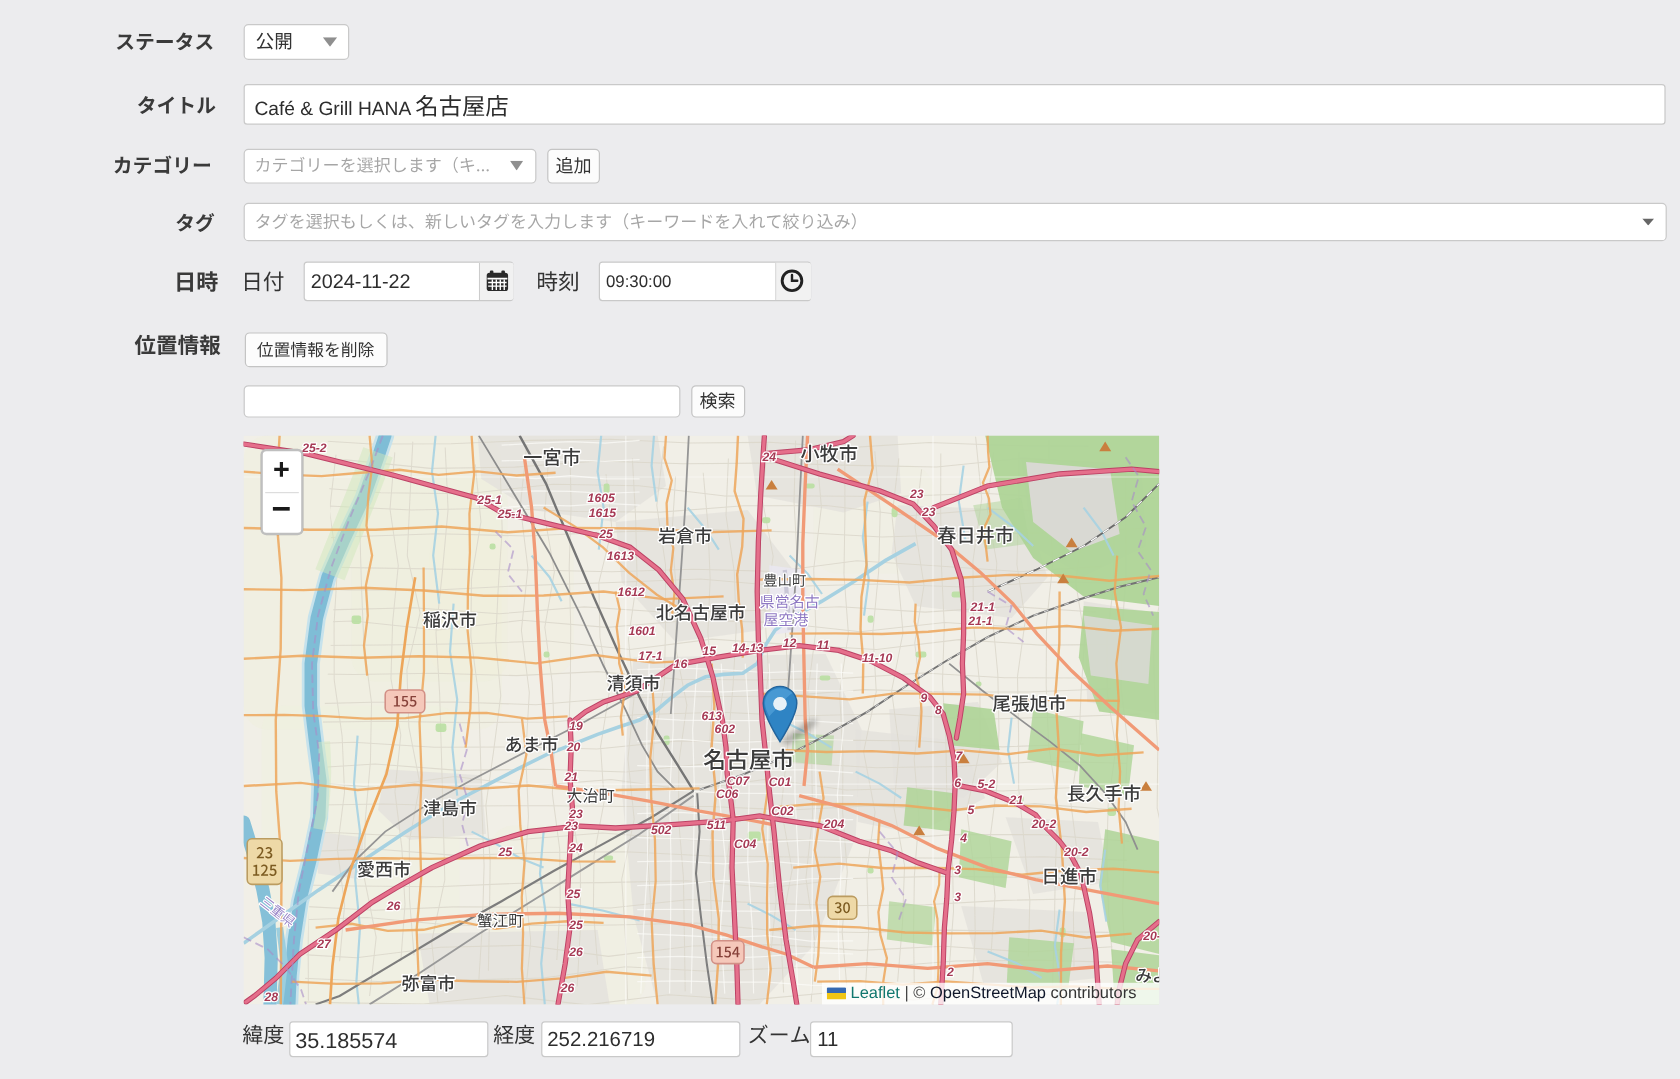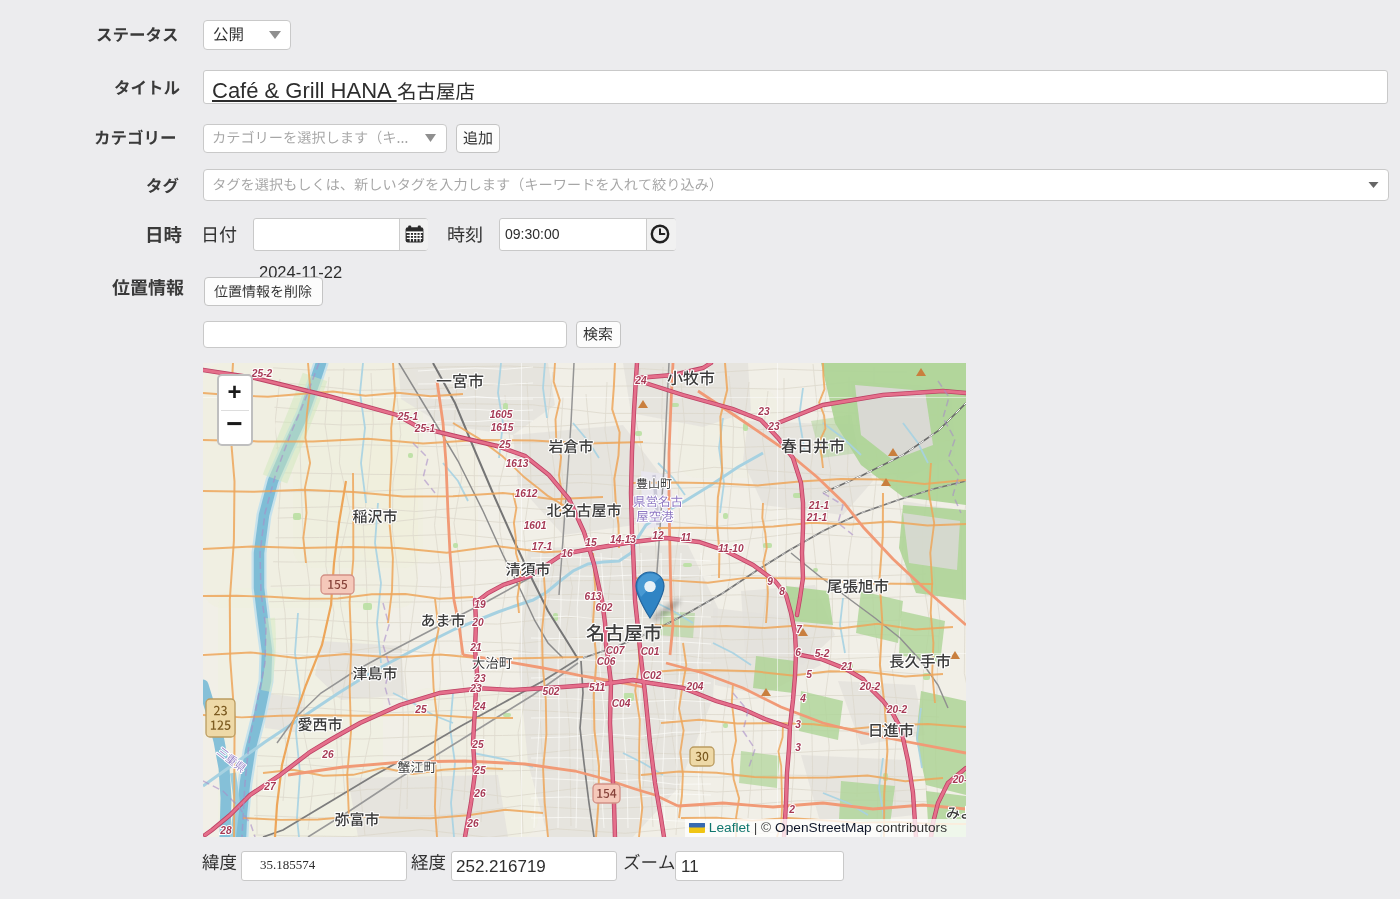--- a/index.html
+++ b/index.html
@@ -16,21 +16,21 @@
 <svg style="position:absolute;left:212.5px;top:25.5px;" width="31.0" height="17.4" viewBox="0 -13.95 31.0 17.36">
     <path d="M4.9 -12.6C4 -10.3 2.5 -8 0.8 -6.6C1.1 -6.5 1.6 -6 1.9 -5.8C3.5 -7.3 5.2 -9.7 6.2 -12.2ZM10.4 -12.6 9.3 -12.1C10.5 -9.9 12.4 -7.3 13.9 -5.8C14.1 -6.1 14.5 -6.6 14.9 -6.8C13.4 -8.1 11.5 -10.6 10.4 -12.6ZM9.5 -4C10.2 -3.1 11 -2.1 11.7 -1.1L4.9 -0.8C5.9 -2.6 7 -5.1 7.8 -7.1L6.5 -7.4C5.8 -5.4 4.6 -2.6 3.5 -0.7L1.4 -0.7L1.6 0.6C4.3 0.4 8.5 0.2 12.4 0C12.7 0.5 13 0.9 13.2 1.3L14.3 0.7C13.6 -0.7 12 -2.9 10.6 -4.5Z M24.3 -5.2V-3.5H22.1V-5.2ZM19.1 -3.5V-2.5H21C20.9 -1.6 20.5 -0.3 19.2 0.5C19.5 0.6 19.8 1 20 1.2C21.5 0.2 22 -1.5 22.1 -2.5H24.3V0.9H25.3V-2.5H27.4V-3.5H25.3V-5.2H27.1V-6.2H19.4V-5.2H21.1V-3.5ZM21.4 -9.4V-8H18V-9.4ZM21.4 -10.2H18V-11.5H21.4ZM28.6 -9.4V-8H25V-9.4ZM28.6 -10.2H25V-11.5H28.6ZM29.1 -12.4H23.9V-7.1H28.6V-0.3C28.6 -0 28.5 0 28.2 0.1C28 0.1 27.2 0.1 26.3 0C26.5 0.4 26.6 0.9 26.7 1.2C27.9 1.2 28.6 1.2 29.1 1C29.5 0.8 29.7 0.4 29.7 -0.3V-12.4ZM16.9 -12.4V1.3H18V-7.1H22.5V-12.4Z" fill="#333333"></path>
   </svg>
 <svg style="position:absolute;left:268px;top:31px" width="14" height="8" viewBox="0 0 14 8">
     <path d="M1 0h12L7 8z" fill="#8f8f8f"></path>
   </svg>
 <svg style="position:absolute;left:114.0px;top:78.7px;" width="66.0" height="18.5" viewBox="0 -14.85 66.0 18.48">
     <path d="M9.4 -13.1 7 -13.8C6.8 -13.2 6.5 -12.5 6.2 -12.1C5.4 -10.7 3.9 -8.4 1 -6.6L2.8 -5.2C4.4 -6.4 6 -8 7.1 -9.5H11.8C11.6 -8.5 10.9 -7 10 -5.9C9 -6.6 8 -7.2 7.1 -7.7L5.6 -6.2C6.5 -5.7 7.5 -5 8.6 -4.2C7.2 -2.8 5.4 -1.5 2.6 -0.6L4.5 1.1C7 0.1 8.9 -1.3 10.4 -2.8C11.1 -2.3 11.7 -1.8 12.1 -1.4L13.7 -3.2C13.2 -3.6 12.6 -4.1 11.8 -4.6C13 -6.3 13.8 -8 14.3 -9.4C14.4 -9.8 14.7 -10.2 14.8 -10.5L13.2 -11.6C12.8 -11.5 12.2 -11.4 11.7 -11.4H8.4C8.6 -11.7 9 -12.5 9.4 -13.1Z M17.5 -6.4 18.6 -4.3C20.6 -4.9 22.7 -5.8 24.4 -6.7V-1.4C24.4 -0.7 24.3 0.3 24.3 0.7H26.9C26.8 0.3 26.7 -0.7 26.7 -1.4V-8.1C28.3 -9.2 29.9 -10.4 31.2 -11.7L29.4 -13.4C28.3 -12.1 26.4 -10.4 24.7 -9.4C22.9 -8.2 20.5 -7.2 17.5 -6.4Z M38.2 -1.6C38.2 -0.9 38.1 0.1 38 0.7H40.6C40.5 0 40.4 -1.1 40.4 -1.6V-6.3C42.2 -5.6 44.7 -4.7 46.4 -3.8L47.3 -6.1C45.8 -6.8 42.7 -8 40.4 -8.6V-11.1C40.4 -11.7 40.5 -12.5 40.6 -13.1H38C38.1 -12.5 38.2 -11.6 38.2 -11.1C38.2 -9.7 38.2 -2.8 38.2 -1.6Z M57.8 -0.4 59.2 0.8C59.3 0.6 59.5 0.5 59.9 0.3C61.7 -0.7 64.1 -2.4 65.5 -4.2L64.2 -6C63.1 -4.4 61.5 -3.1 60.1 -2.6C60.1 -3.6 60.1 -9.9 60.1 -11.2C60.1 -11.9 60.2 -12.6 60.3 -12.6H57.8C57.8 -12.6 57.9 -11.9 57.9 -11.2C57.9 -9.9 57.9 -2.5 57.9 -1.6C57.9 -1.1 57.9 -0.7 57.8 -0.4ZM50.2 -0.6 52.2 0.7C53.6 -0.5 54.6 -2.1 55.1 -4C55.6 -5.7 55.6 -9.1 55.6 -11.1C55.6 -11.8 55.7 -12.5 55.7 -12.6H53.3C53.4 -12.2 53.4 -11.7 53.4 -11.1C53.4 -9.1 53.4 -6 53 -4.6C52.5 -3.2 51.6 -1.6 50.2 -0.6Z" fill="#3a3a3a"></path>
   </svg>
 <div class="inp" style="left:203px;top:69.5px;width:1185px;height:34px;border-radius:3px;"></div>
-<div class="txt" style="left:212px;top:78px;font-size:22px;text-decoration:underline;">Café &amp; Grill HANA <svg style="vertical-align:-4.3px" width="78.0" height="21.8" viewBox="0 -17.55 78.0 21.84">
+<div class="txt" style="left:212px;top:78px;font-size:16px;">Café &amp; Grill HANA <svg style="vertical-align:-4.3px" width="78.0" height="21.8" viewBox="0 -17.55 78.0 21.84">
       <path d="M7.3 -16.4C6.2 -14.3 3.9 -11.8 0.7 -10.1C1.1 -9.8 1.6 -9.3 1.8 -8.9C2.7 -9.5 3.5 -10.1 4.3 -10.7C5.6 -9.8 7.1 -8.5 7.9 -7.5C5.7 -5.8 3.1 -4.5 0.6 -3.7C0.9 -3.5 1.3 -2.8 1.5 -2.4C3.1 -3 4.8 -3.7 6.3 -4.6V1.6H7.8V0.8H15.8V1.6H17.3V-6.7H9.3C11.6 -8.7 13.5 -11.1 14.6 -14L13.7 -14.5L13.4 -14.4H7.9C8.3 -15 8.6 -15.6 9 -16.1ZM15.8 -0.6H7.8V-5.4H15.8ZM6.8 -13.1H12.6C11.8 -11.4 10.5 -9.9 9.1 -8.5C8.2 -9.5 6.7 -10.7 5.4 -11.7C5.9 -12.1 6.4 -12.6 6.8 -13.1Z M22.7 -7.2V1.6H24.2V0.5H34.3V1.5H35.9V-7.2H30V-11.4H38V-12.9H30V-16.4H28.5V-12.9H20.6V-11.4H28.5V-7.2ZM24.2 -0.9V-5.8H34.3V-0.9Z M43.3 -14.2H54.8V-12.1H43.3ZM41.8 -15.4V-9.9C41.8 -6.8 41.7 -2.3 39.7 0.8C40.1 1 40.7 1.3 41 1.6C43 -1.7 43.3 -6.6 43.3 -9.9V-10.9H56.3V-15.4ZM51.5 -7.7C52.1 -7.3 52.7 -6.9 53.3 -6.5L47.5 -6.3C48 -6.9 48.5 -7.7 48.9 -8.4H56.9V-9.6H43.3V-8.4H47.3C46.9 -7.7 46.4 -6.9 46 -6.2L43.8 -6.2L43.9 -5L49.3 -5.2V-3.5H44.2V-2.3H49.3V-0.2H42.7V1H57.5V-0.2H50.7V-2.3H56V-3.5H50.7V-5.2L54.5 -5.4C55 -5 55.3 -4.7 55.6 -4.3L56.8 -5.1C55.9 -6.1 54.1 -7.5 52.6 -8.4Z M64.1 -5.6V1.6H65.5V0.8H74V1.5H75.5V-5.6H70.2V-8.4H76.8V-9.7H70.2V-12H68.7V-5.6ZM65.5 -0.5V-4.3H74V-0.5ZM60.9 -13.8V-8.8C60.9 -6 60.7 -2 59.1 0.7C59.5 0.9 60.1 1.3 60.4 1.6C62 -1.4 62.3 -5.8 62.3 -8.8V-12.5H77.1V-13.8H69.6V-16.4H68.1V-13.8Z" fill="#2d2d2d"></path>
     </svg></div>
 <svg style="position:absolute;left:94.0px;top:129.2px;" width="82.5" height="18.5" viewBox="0 -14.85 82.5 18.48">
     <path d="M14.4 -9.7 13 -10.4C12.6 -10.3 12.1 -10.3 11.7 -10.3H8.6L8.7 -11.8C8.7 -12.2 8.7 -12.9 8.8 -13.2H6.4C6.4 -12.8 6.5 -12.1 6.5 -11.7L6.4 -10.3H4.1C3.4 -10.3 2.6 -10.3 1.9 -10.4V-8.2C2.6 -8.3 3.5 -8.3 4.1 -8.3H6.3C5.9 -5.8 5.1 -3.9 3.5 -2.4C2.9 -1.7 2 -1.2 1.4 -0.8L3.3 0.7C6.2 -1.4 7.8 -3.9 8.4 -8.3H12.1C12.1 -6.5 11.9 -3.2 11.4 -2.2C11.3 -1.8 11 -1.6 10.5 -1.6C9.9 -1.6 9 -1.7 8.2 -1.8L8.4 0.4C9.2 0.4 10.2 0.5 11.2 0.5C12.3 0.5 12.9 0.1 13.3 -0.8C14 -2.4 14.2 -7 14.3 -8.8C14.3 -9 14.3 -9.4 14.4 -9.7Z M19.8 -12.7V-10.5C20.3 -10.6 21 -10.6 21.6 -10.6C22.6 -10.6 27.3 -10.6 28.2 -10.6C28.8 -10.6 29.4 -10.6 30 -10.5V-12.7C29.4 -12.6 28.8 -12.5 28.2 -12.5C27.3 -12.5 22.6 -12.5 21.6 -12.5C21 -12.5 20.4 -12.6 19.8 -12.7ZM17.9 -8.4V-6.3C18.4 -6.3 19 -6.3 19.5 -6.3H24C24 -5 23.7 -3.7 23 -2.7C22.3 -1.7 21.2 -0.8 20 -0.3L21.9 1.1C23.4 0.3 24.7 -1 25.3 -2.1C25.9 -3.3 26.2 -4.6 26.3 -6.3H30.3C30.8 -6.3 31.4 -6.3 31.8 -6.3V-8.4C31.4 -8.4 30.6 -8.3 30.3 -8.3C29.3 -8.3 20.5 -8.3 19.5 -8.3C19 -8.3 18.4 -8.4 17.9 -8.4Z M47.6 -14.3 46.2 -13.7C46.6 -13.2 47.1 -12.2 47.5 -11.5L48.9 -12.1C48.6 -12.7 48 -13.7 47.6 -14.3ZM35 -2.2V0.1C35.5 0.1 36.5 0 37.1 0H44.6L44.6 0.9H47C47 0.4 46.9 -0.5 46.9 -1.1V-9.6C46.9 -10.1 47 -10.7 47 -11.1C46.7 -11.1 46 -11.1 45.5 -11.1H45.5L46.6 -11.6C46.3 -12.2 45.7 -13.2 45.3 -13.8L44 -13.2C44.4 -12.6 44.9 -11.8 45.2 -11.1H37.2C36.7 -11.1 35.8 -11.1 35.2 -11.2V-8.9C35.7 -8.9 36.5 -9 37.2 -9H44.7V-2.1H37C36.3 -2.1 35.6 -2.2 35 -2.2Z M62.7 -12.8H60.3C60.3 -12.3 60.4 -11.8 60.4 -11.2C60.4 -10.4 60.4 -8.9 60.4 -8C60.4 -5.4 60.1 -4.2 59 -3C58 -1.9 56.7 -1.3 55 -0.9L56.8 0.9C58 0.5 59.7 -0.3 60.8 -1.5C62 -2.8 62.7 -4.3 62.7 -7.9C62.7 -8.7 62.7 -10.3 62.7 -11.2C62.7 -11.8 62.7 -12.3 62.7 -12.8ZM55.1 -12.7H52.7C52.8 -12.3 52.8 -11.7 52.8 -11.4C52.8 -10.7 52.8 -6.8 52.8 -5.8C52.8 -5.3 52.7 -4.7 52.7 -4.4H55.1C55.1 -4.8 55 -5.4 55 -5.8C55 -6.7 55 -10.7 55 -11.4C55 -11.9 55.1 -12.3 55.1 -12.7Z M67.5 -7.6V-5C68.1 -5.1 69.2 -5.1 70.2 -5.1C72.1 -5.1 77.5 -5.1 79 -5.1C79.7 -5.1 80.6 -5.1 81 -5V-7.6C80.5 -7.6 79.8 -7.5 79 -7.5C77.5 -7.5 72.1 -7.5 70.2 -7.5C69.3 -7.5 68.1 -7.6 67.5 -7.6Z" fill="#3a3a3a"></path>
   </svg>
 <div class="inp" style="left:203px;top:123.5px;width:244px;height:29px;"></div>
 <svg style="position:absolute;left:212.0px;top:129.7px;" width="196.4" height="15.9" viewBox="0 -12.78 196.4 15.90">
     <path d="M12.1 -8.2 11.3 -8.6C11.1 -8.6 10.8 -8.5 10.4 -8.5H7.1C7.1 -9 7.1 -9.5 7.1 -10C7.1 -10.4 7.2 -10.8 7.2 -11.2H5.9C5.9 -10.8 6 -10.3 6 -10C6 -9.5 5.9 -9 5.9 -8.5H3.4C2.9 -8.5 2.3 -8.6 1.8 -8.6V-7.4C2.3 -7.5 2.9 -7.5 3.4 -7.5H5.8C5.4 -4.6 4.4 -2.8 3 -1.5C2.6 -1.1 2 -0.7 1.5 -0.5L2.6 0.4C5 -1.2 6.4 -3.4 6.9 -7.5H10.9C10.9 -6 10.7 -2.5 10.2 -1.4C10 -1 9.8 -0.9 9.4 -0.9C8.8 -0.9 8 -1 7.3 -1.1L7.4 0.1C8.1 0.1 9 0.2 9.7 0.2C10.5 0.2 10.9 -0.1 11.2 -0.7C11.8 -2 12 -6.2 12.1 -7.5C12.1 -7.7 12.1 -8 12.1 -8.2Z M17.3 -10.5V-9.3C17.6 -9.4 18.1 -9.4 18.5 -9.4C19.4 -9.4 23.5 -9.4 24.3 -9.4C24.7 -9.4 25.2 -9.4 25.6 -9.3V-10.5C25.2 -10.5 24.7 -10.4 24.3 -10.4C23.5 -10.4 19.4 -10.4 18.5 -10.4C18.1 -10.4 17.7 -10.5 17.3 -10.5ZM15.5 -6.9V-5.8C15.9 -5.8 16.4 -5.8 16.8 -5.8H21C21 -4.5 20.8 -3.3 20.2 -2.3C19.7 -1.4 18.6 -0.6 17.5 -0.1L18.6 0.7C19.8 0.1 20.9 -1 21.4 -1.9C22 -3 22.2 -4.3 22.2 -5.8H26.1C26.4 -5.8 26.9 -5.8 27.2 -5.8V-6.9C26.9 -6.9 26.4 -6.9 26.1 -6.9C25.3 -6.9 17.6 -6.9 16.8 -6.9C16.3 -6.9 15.9 -6.9 15.5 -6.9Z M38.8 -11.7 38.1 -11.4C38.4 -10.9 38.9 -10.1 39.2 -9.5L40 -9.8C39.7 -10.4 39.2 -11.2 38.8 -11.7ZM40.6 -12.1 39.8 -11.8C40.2 -11.3 40.7 -10.5 41 -9.9L41.8 -10.3C41.5 -10.8 41 -11.6 40.6 -12.1ZM30.4 -1.5V-0.2C30.8 -0.2 31.4 -0.2 32 -0.2H38.9L38.9 0.6H40.2C40.2 0.3 40.1 -0.3 40.1 -0.8V-8.2C40.1 -8.5 40.2 -8.9 40.2 -9.3C39.9 -9.2 39.5 -9.2 39.1 -9.2H32.1C31.7 -9.2 31 -9.3 30.6 -9.3V-8.1C30.9 -8.1 31.6 -8.1 32.1 -8.1H38.9V-1.4H32C31.4 -1.4 30.7 -1.4 30.4 -1.5Z M53.6 -10.8H52.3C52.3 -10.4 52.4 -10 52.4 -9.5C52.4 -9 52.4 -7.8 52.4 -7.3C52.4 -4.6 52.2 -3.5 51.2 -2.3C50.3 -1.3 49.1 -0.7 47.8 -0.4L48.7 0.6C49.7 0.2 51.2 -0.4 52.1 -1.5C53.1 -2.7 53.6 -3.8 53.6 -7.2C53.6 -7.8 53.6 -9 53.6 -9.5C53.6 -10 53.6 -10.4 53.6 -10.8ZM47 -10.7H45.7C45.8 -10.4 45.8 -9.9 45.8 -9.6C45.8 -9.2 45.8 -5.5 45.8 -4.9C45.8 -4.5 45.8 -4 45.7 -3.8H47C47 -4.1 47 -4.5 47 -4.9C47 -5.5 47 -9.2 47 -9.6C47 -10 47 -10.4 47 -10.7Z M58.2 -6.1V-4.8C58.7 -4.8 59.4 -4.8 60.2 -4.8C61.3 -4.8 67 -4.8 68 -4.8C68.7 -4.8 69.3 -4.8 69.5 -4.8V-6.1C69.2 -6.1 68.7 -6.1 68 -6.1C67 -6.1 61.3 -6.1 60.2 -6.1C59.4 -6.1 58.7 -6.1 58.2 -6.1Z M83.5 -6.3 83.1 -7.3C82.7 -7.1 82.3 -7 81.9 -6.8C81.2 -6.4 80.3 -6.1 79.3 -5.6C79.1 -6.4 78.3 -6.9 77.4 -6.9C76.8 -6.9 76 -6.7 75.4 -6.4C75.9 -7 76.4 -7.8 76.7 -8.6C78.3 -8.6 80 -8.7 81.4 -9L81.5 -10C80.1 -9.8 78.6 -9.7 77.1 -9.6C77.3 -10.3 77.4 -10.8 77.5 -11.2L76.4 -11.3C76.3 -10.8 76.2 -10.2 76 -9.6L75.1 -9.5C74.4 -9.5 73.4 -9.6 72.7 -9.7V-8.6C73.5 -8.6 74.4 -8.5 75 -8.5H75.6C75.1 -7.4 74.1 -5.9 72.3 -4.2L73.3 -3.5C73.8 -4.1 74.2 -4.6 74.6 -5C75.2 -5.6 76.2 -6 77 -6C77.7 -6 78.2 -5.7 78.3 -5.1C76.7 -4.3 75 -3.2 75 -1.5C75 0.2 76.6 0.6 78.7 0.6C79.9 0.6 81.5 0.5 82.5 0.4L82.6 -0.8C81.3 -0.5 79.8 -0.4 78.7 -0.4C77.2 -0.4 76.1 -0.6 76.1 -1.7C76.1 -2.6 77 -3.4 78.4 -4.1C78.4 -3.3 78.4 -2.4 78.3 -1.9H79.4L79.4 -4.6C80.5 -5.1 81.5 -5.5 82.3 -5.8C82.6 -6 83.2 -6.2 83.5 -6.3Z M85.9 -11C86.7 -10.4 87.7 -9.3 88 -8.6L88.9 -9.2C88.5 -9.9 87.6 -10.9 86.7 -11.6ZM94.9 -2.3C95.8 -1.7 96.9 -1.1 97.5 -0.6L98.5 -1C97.8 -1.5 96.6 -2.2 95.6 -2.7ZM92.2 -2.8C91.6 -2.2 90.6 -1.6 89.6 -1.3C89.8 -1.1 90.2 -0.8 90.4 -0.6C91.3 -1 92.5 -1.7 93.2 -2.4ZM88.6 -6.3H85.8V-5.3H87.6V-1.6C87 -1 86.3 -0.4 85.7 0L86.2 1C86.9 0.4 87.6 -0.2 88.2 -0.9C89 0.3 90.4 0.8 92.2 0.9C93.8 0.9 97 0.9 98.6 0.8C98.6 0.5 98.8 0 98.9 -0.2C97.2 -0.1 93.8 -0 92.2 -0.1C90.5 -0.2 89.3 -0.7 88.6 -1.7ZM95.1 -7V-5.9H92.8V-7H91.8V-5.9H89.7V-5.1H91.8V-3.7H89.2V-2.9H98.7V-3.7H96.1V-5.1H98.3V-5.9H96.1V-7ZM92.8 -5.1H95.1V-3.7H92.8ZM89.7 -9.7V-8.2C89.7 -7.4 90 -7.1 91.1 -7.1C91.3 -7.1 92.6 -7.1 92.8 -7.1C93.6 -7.1 93.8 -7.4 93.9 -8.3C93.7 -8.4 93.3 -8.5 93.1 -8.6C93.1 -8 93 -7.9 92.7 -7.9C92.4 -7.9 91.3 -7.9 91.1 -7.9C90.7 -7.9 90.6 -8 90.6 -8.2V-9H93.4V-11.4H89.5V-10.6H92.5V-9.7ZM94.4 -9.7V-8.2C94.4 -7.4 94.7 -7.1 95.8 -7.1C96 -7.1 97.4 -7.1 97.7 -7.1C98.4 -7.1 98.7 -7.4 98.8 -8.3C98.5 -8.4 98.2 -8.5 98 -8.7C98 -8 97.9 -7.9 97.5 -7.9C97.2 -7.9 96.1 -7.9 95.8 -7.9C95.4 -7.9 95.3 -8 95.3 -8.2V-9H98.1V-11.4H94.1V-10.6H97.1V-9.7Z M105.9 -11.1V-6.3C105.9 -4.1 105.7 -1.4 103.9 0.4C104.1 0.6 104.5 0.9 104.7 1.1C106.4 -0.6 106.8 -3.2 106.9 -5.4H108.7C109.3 -2.4 110.5 -0 112.5 1.2C112.7 0.9 113 0.4 113.3 0.2C111.4 -0.7 110.3 -2.8 109.7 -5.4H112.5V-11.1ZM106.9 -10.1H111.4V-6.4H106.9ZM99.9 -4.4 100.1 -3.4 102.2 -3.9V-0.2C102.2 0.1 102.1 0.1 101.9 0.2C101.7 0.2 101 0.2 100.2 0.1C100.4 0.4 100.5 0.9 100.6 1.1C101.6 1.1 102.3 1.1 102.7 0.9C103 0.8 103.2 0.5 103.2 -0.2V-4.2L105.3 -4.7L105.2 -5.7L103.2 -5.2V-8H105.2V-9H103.2V-11.9H102.2V-9H100.1V-8H102.2V-4.9Z M118.4 -11.1 117 -11.1C117.1 -10.7 117.1 -10.2 117.1 -9.6C117.1 -8.1 117 -4.5 117 -2.4C117 -0.1 118.4 0.7 120.4 0.7C123.5 0.7 125.4 -1.1 126.4 -2.4L125.5 -3.4C124.5 -1.9 123.1 -0.4 120.5 -0.4C119.1 -0.4 118.1 -1 118.1 -2.6C118.1 -4.7 118.2 -8 118.3 -9.6C118.3 -10.1 118.4 -10.6 118.4 -11.1Z M134.9 -2.5 134.9 -1.6C134.9 -0.6 134.2 -0.3 133.4 -0.3C132 -0.3 131.4 -0.8 131.4 -1.5C131.4 -2.1 132.2 -2.7 133.5 -2.7C134 -2.7 134.5 -2.6 134.9 -2.5ZM130.4 -6.7 130.4 -5.7C131.5 -5.5 133 -5.5 134 -5.5H134.8L134.9 -3.5C134.5 -3.6 134.1 -3.6 133.7 -3.6C131.6 -3.6 130.4 -2.7 130.4 -1.4C130.4 -0.1 131.5 0.7 133.5 0.7C135.4 0.7 136 -0.3 136 -1.3L136 -2.2C137.4 -1.7 138.6 -0.8 139.4 -0.1L140.1 -1.1C139.3 -1.7 137.8 -2.8 136 -3.3L135.9 -5.5C137.2 -5.5 138.5 -5.6 139.8 -5.8L139.8 -6.9C138.5 -6.7 137.2 -6.5 135.8 -6.5V-6.7V-8.5C137.2 -8.5 138.5 -8.7 139.7 -8.8L139.7 -9.8C138.4 -9.6 137.1 -9.5 135.8 -9.5L135.9 -10.3C135.9 -10.7 135.9 -11 135.9 -11.3H134.7C134.8 -11.1 134.8 -10.7 134.8 -10.4V-9.4H134.1C133.2 -9.4 131.4 -9.6 130.5 -9.7L130.5 -8.7C131.4 -8.6 133.2 -8.4 134.1 -8.4H134.8V-6.7V-6.4H134C133.1 -6.4 131.4 -6.5 130.4 -6.7Z M150.1 -5.3C150.2 -3.9 149.6 -3.3 148.8 -3.3C148 -3.3 147.4 -3.8 147.4 -4.7C147.4 -5.6 148.1 -6.2 148.8 -6.2C149.4 -6.2 149.8 -5.9 150.1 -5.3ZM143.4 -9.3 143.4 -8.2C145.2 -8.3 147.6 -8.4 149.7 -8.4L149.8 -7C149.5 -7.1 149.2 -7.1 148.8 -7.1C147.5 -7.1 146.3 -6.1 146.3 -4.7C146.3 -3.1 147.4 -2.3 148.6 -2.3C149.1 -2.3 149.5 -2.4 149.9 -2.7C149.3 -1.4 148 -0.6 146.1 -0.2L147.1 0.8C150.4 -0.2 151.3 -2.4 151.3 -4.3C151.3 -5 151.1 -5.6 150.8 -6.1L150.8 -8.4H151C153.1 -8.4 154.4 -8.4 155.2 -8.4L155.2 -9.4C154.5 -9.4 152.8 -9.4 151 -9.4H150.8L150.8 -10.4C150.8 -10.5 150.9 -11.1 150.9 -11.2H149.6C149.6 -11.1 149.7 -10.7 149.7 -10.4L149.7 -9.4C147.6 -9.4 144.9 -9.3 143.4 -9.3Z M166.1 -5.4C166.1 -2.6 167.2 -0.4 168.9 1.4L169.7 0.9C168.1 -0.8 167.1 -2.9 167.1 -5.4C167.1 -7.9 168.1 -10 169.7 -11.7L168.9 -12.2C167.2 -10.4 166.1 -8.2 166.1 -5.4Z M171.9 -3.9 172.2 -2.7C172.5 -2.7 172.9 -2.8 173.4 -2.9C174.1 -3 175.6 -3.3 177.2 -3.6L177.8 -0.7C177.9 -0.3 177.9 0.2 178 0.6L179.3 0.4C179.2 0 179.1 -0.5 179 -0.9L178.4 -3.7L181.9 -4.3C182.4 -4.4 182.9 -4.5 183.2 -4.5L182.9 -5.7C182.6 -5.6 182.2 -5.5 181.7 -5.4L178.2 -4.8L177.6 -7.7L180.9 -8.2C181.3 -8.2 181.7 -8.3 181.9 -8.3L181.7 -9.5C181.4 -9.4 181.1 -9.3 180.7 -9.3C180.1 -9.2 178.8 -8.9 177.4 -8.7L177.1 -10.3C177.1 -10.6 177 -11 177 -11.2L175.7 -11C175.8 -10.7 175.9 -10.4 176 -10L176.3 -8.5C174.9 -8.3 173.7 -8.2 173.1 -8.1C172.7 -8 172.3 -8 172 -8L172.2 -6.7C172.6 -6.8 173 -6.9 173.4 -7L176.5 -7.5L177 -4.6C175.4 -4.4 173.9 -4.1 173.2 -4C172.8 -4 172.2 -3.9 171.9 -3.9Z M186.6 0.2C187.1 0.2 187.5 -0.2 187.5 -0.8C187.5 -1.4 187.1 -1.8 186.6 -1.8C186 -1.8 185.6 -1.4 185.6 -0.8C185.6 -0.2 186 0.2 186.6 0.2Z M190.5 0.2C191 0.2 191.5 -0.2 191.5 -0.8C191.5 -1.4 191 -1.8 190.5 -1.8C190 -1.8 189.6 -1.4 189.6 -0.8C189.6 -0.2 190 0.2 190.5 0.2Z M194.5 0.2C195 0.2 195.4 -0.2 195.4 -0.8C195.4 -1.4 195 -1.8 194.5 -1.8C193.9 -1.8 193.5 -1.4 193.5 -0.8C193.5 -0.2 193.9 0.2 194.5 0.2Z" fill="#a6a6a6"></path>
   </svg>
 <svg style="position:absolute;left:424px;top:133.5px" width="13" height="8" viewBox="0 0 13 8">
@@ -51,21 +51,21 @@
     <path d="M0.5 0h10L5.5 6z" fill="#666"></path>
   </svg>
 <svg style="position:absolute;left:145.0px;top:224.8px;" width="37.0" height="20.7" viewBox="0 -16.65 37.0 20.72">
     <path d="M5.1 -6.2H13.4V-2H5.1ZM5.1 -8.4V-12.4H13.4V-8.4ZM2.8 -14.6V1.4H5.1V0.2H13.4V1.4H15.8V-14.6Z M26.6 -3.5C27.4 -2.6 28.4 -1.2 28.7 -0.4L30.6 -1.5C30.2 -2.4 29.2 -3.6 28.3 -4.5ZM30 -15.7V-13.7H26.4V-11.8H30V-10.2H25.8V-8.3H32.3V-6.7H25.8V-4.7H32.3V-0.7C32.3 -0.5 32.2 -0.4 32 -0.4C31.7 -0.4 30.7 -0.4 29.8 -0.4C30.1 0.1 30.4 1 30.5 1.6C31.9 1.6 32.9 1.6 33.6 1.3C34.3 0.9 34.5 0.4 34.5 -0.7V-4.7H36.3V-6.7H34.5V-8.3H36.4V-10.2H32.2V-11.8H35.9V-13.7H32.2V-15.7ZM23.4 -7.4V-3.9H21.7V-7.4ZM23.4 -9.3H21.7V-12.6H23.4ZM19.7 -14.6V-0.3H21.7V-1.9H25.5V-14.6Z" fill="#3a3a3a"></path>
   </svg>
 <svg style="position:absolute;left:201.0px;top:225.3px;" width="36.0" height="20.2" viewBox="0 -16.20 36.0 20.16">
     <path d="M4.6 -6.3H13.5V-1.3H4.6ZM4.6 -7.7V-12.5H13.5V-7.7ZM3.2 -13.9V1.2H4.6V0.1H13.5V1.2H15V-13.9Z M25.3 -7.3C26.3 -5.9 27.4 -3.9 28 -2.8L29.2 -3.5C28.7 -4.6 27.4 -6.5 26.5 -7.9ZM31.5 -14.9V-11.1H24.2V-9.8H31.5V-0.4C31.5 0 31.4 0.1 30.9 0.1C30.5 0.2 29 0.2 27.5 0.1C27.7 0.5 28 1.1 28 1.5C30 1.5 31.2 1.5 31.9 1.2C32.6 1 32.9 0.6 32.9 -0.4V-9.8H35.2V-11.1H32.9V-14.9ZM23.3 -15C22.2 -12.2 20.5 -9.4 18.7 -7.7C18.9 -7.4 19.4 -6.7 19.5 -6.3C20.1 -7 20.8 -7.7 21.3 -8.5V1.4H22.7V-10.6C23.4 -11.9 24.1 -13.2 24.6 -14.6Z" fill="#333333"></path>
   </svg>
 <div class="inp" style="left:253px;top:218px;width:175px;height:33px;border-radius:3px;overflow:hidden;"></div>
 <div style="position:absolute;left:399px;top:219px;width:28px;height:31px;background:#f1f1f1;border-radius:0 2px 2px 0;border-left:1px solid #ccc;"></div>
-<div class="txt" style="left:259px;top:226px;font-size:16.5px;margin-top:37px;">2024-11-22</div>
+<div class="txt" style="left:259px;top:226px;font-size:16.5px;">2024-11-22</div>
 <svg style="position:absolute;left:405px;top:225px" width="19" height="18" viewBox="0 0 19 18">
 <rect x="3.2" y="0.4" width="3" height="4.4" rx="1" fill="#2a2a2a"></rect>
     <rect x="12.8" y="0.4" width="3" height="4.4" rx="1" fill="#2a2a2a"></rect>
 <rect x="0.6" y="2.2" width="17.8" height="15.4" rx="2.4" fill="#2a2a2a"></rect>
 <g stroke="#ffffff" stroke-width="1.15">
 <line x1="1.2" y1="7.2" x2="17.8" y2="7.2" stroke-width="1.6"></line>
 <line x1="1.8" y1="10.4" x2="17.2" y2="10.4"></line>
       <line x1="1.8" y1="13.4" x2="17.2" y2="13.4"></line>
 <line x1="5.3" y1="8" x2="5.3" y2="16.6"></line>
       <line x1="8.6" y1="8" x2="8.6" y2="16.6"></line>
@@ -92,21 +92,21 @@
   </svg>
 <div class="inp" style="left:203px;top:320.5px;width:364px;height:27.5px;"></div>
 <div class="btn" style="left:576px;top:320.5px;width:45px;height:27.5px;"></div>
 <svg style="position:absolute;left:583.0px;top:326.0px;" width="30.0" height="16.8" viewBox="0 -13.50 30.0 16.80">
     <path d="M6.1 -6.7V-2.8H9.1C8.7 -1.6 7.7 -0.4 5 0.4C5.2 0.6 5.6 1 5.7 1.3C8.2 0.4 9.4 -0.8 10 -2.2C10.9 -0.3 12.2 0.6 13.9 1.3C14 0.9 14.3 0.6 14.6 0.3C12.8 -0.3 11.6 -1 10.8 -2.8H13.7V-6.7H10.4V-8.1H12.8V-8.8C13.2 -8.6 13.7 -8.3 14.1 -8.1C14.2 -8.4 14.5 -8.8 14.7 -9C13.1 -9.7 11.4 -11.1 10.3 -12.6H9.3C8.6 -11.3 7.1 -9.9 5.6 -9.1V-9.4H3.9V-12.6H2.9V-9.4H0.8V-8.3H2.8C2.3 -6.3 1.4 -3.9 0.4 -2.6C0.6 -2.4 0.9 -1.9 1 -1.6C1.7 -2.6 2.4 -4.2 2.9 -5.8V1.2H3.9V-5.9C4.4 -5.1 4.9 -4.2 5.1 -3.7L5.8 -4.6C5.5 -5 4.3 -6.7 3.9 -7.2V-8.3H5.6V-8.4L5.8 -8C6.2 -8.2 6.6 -8.5 7 -8.8V-8.1H9.3V-6.7ZM9.9 -11.6C10.5 -10.7 11.5 -9.8 12.5 -9.1H7.4C8.4 -9.8 9.3 -10.7 9.9 -11.6ZM7.1 -5.8H9.3V-4.5C9.3 -4.3 9.3 -4 9.3 -3.8H7.1ZM10.4 -5.8H12.7V-3.8H10.3C10.3 -4 10.4 -4.2 10.4 -4.5Z M24.5 -1.5C25.8 -0.8 27.4 0.3 28.2 1L29.1 0.3C28.3 -0.4 26.6 -1.4 25.3 -2.1ZM19.4 -2.1C18.4 -1.2 17 -0.3 15.7 0.3C15.9 0.4 16.4 0.8 16.6 1C17.9 0.4 19.4 -0.6 20.4 -1.7ZM16.1 -8.8V-6H17.2V-7.9H21.1C20.6 -7.3 19.8 -6.6 19.2 -6.1L18.4 -6.5L17.6 -5.8C18.6 -5.4 19.7 -4.6 20.5 -4.1L19.4 -3.4L16 -3.4L16.1 -2.4L21.9 -2.5V1.2H23V-2.5L27.3 -2.7C27.7 -2.4 28 -2.1 28.2 -1.9L29 -2.5C28.2 -3.3 26.5 -4.5 25.2 -5.3L24.4 -4.7C25 -4.3 25.6 -3.9 26.2 -3.5L21.2 -3.4C22.7 -4.4 24.3 -5.6 25.6 -6.6L24.6 -7.2C23.8 -6.4 22.6 -5.5 21.4 -4.7C21 -5 20.5 -5.3 20 -5.6C20.8 -6.2 21.7 -6.9 22.4 -7.6L21.9 -7.9H27.9V-6H28.9V-8.8H23V-10.3H28.8V-11.3H23V-12.6H21.9V-11.3H16.1V-10.3H21.9V-8.8Z" fill="#333333"></path>
   </svg>
 <svg style="position:absolute;left:202.0px;top:853.2px;" width="35.0" height="19.6" viewBox="0 -15.75 35.0 19.60">
     <path d="M9.2 -8.1H14.4V-6.4H9.2ZM1.6 -4.7C1.3 -3.2 1 -1.6 0.5 -0.5C0.7 -0.4 1.2 -0.2 1.5 -0C2 -1.2 2.4 -2.9 2.7 -4.5ZM14 -11H10.9L11.2 -12.5H14ZM10.3 -14.7 10.1 -13.5H7.7V-12.5H9.9L9.6 -11H6.8V-9.9H16.6V-11H15.2V-13.5H11.4L11.6 -14.6ZM5.2 -4.5C5.6 -3.5 5.9 -2.2 6 -1.4L6.8 -1.7V-0.6H12V1.4H13.2V-0.6H16.7V-1.7H13.2V-3.4H16.2V-4.4H13.2V-5.5H15.6V-9H8V-5.5H12V-4.4H7.5V-3.4H8.4V-1.7H6.9L7 -1.8C6.9 -2.6 6.6 -3.8 6.1 -4.7ZM12 -1.7H9.6V-3.4H12ZM0.5 -7 0.6 -5.8 3.4 -6V1.4H4.6V-6L6 -6.1C6.1 -5.7 6.2 -5.3 6.3 -5L7.4 -5.5C7.1 -6.4 6.4 -7.9 5.7 -9.1L4.7 -8.7C5 -8.2 5.3 -7.7 5.5 -7.2L3 -7.1C4.1 -8.6 5.5 -10.6 6.5 -12.2L5.4 -12.7C4.9 -11.8 4.2 -10.6 3.5 -9.5C3.3 -9.9 2.9 -10.3 2.6 -10.7C3.2 -11.6 4 -13.1 4.6 -14.3L3.4 -14.7C3.1 -13.7 2.4 -12.4 1.9 -11.4L1.3 -11.9L0.6 -11C1.4 -10.3 2.3 -9.3 2.8 -8.5C2.5 -8 2.1 -7.5 1.7 -7Z M24.3 -11.3V-9.8H21.4V-8.7H24.3V-5.8H31.1V-8.7H33.9V-9.8H31.1V-11.3H29.8V-9.8H25.5V-11.3ZM29.8 -8.7V-6.9H25.5V-8.7ZM30.8 -3.6C30 -2.7 29 -2 27.8 -1.4C26.6 -2 25.6 -2.7 24.9 -3.6ZM21.7 -4.7V-3.6H24.3L23.7 -3.3C24.4 -2.3 25.3 -1.5 26.4 -0.8C24.8 -0.2 22.9 0.1 21 0.3C21.2 0.6 21.5 1.1 21.6 1.4C23.8 1.1 25.9 0.7 27.8 -0.1C29.4 0.6 31.4 1.2 33.5 1.4C33.7 1.1 34 0.6 34.3 0.3C32.4 0.1 30.7 -0.3 29.2 -0.8C30.7 -1.7 31.9 -2.8 32.7 -4.3L31.9 -4.7L31.6 -4.7ZM19.6 -13V-7.9C19.6 -5.4 19.5 -1.8 18 0.7C18.4 0.8 18.9 1.2 19.1 1.4C20.6 -1.2 20.9 -5.2 20.9 -7.9V-11.8H34V-13H27.4V-14.7H26.1V-13Z" fill="#333333"></path>
   </svg>
 <div class="inp" style="left:241px;top:851px;width:166px;height:29.5px;border-radius:3px;"></div>
-<div class="txt" style="left:260px;top:857px;font-size:13px;font-family:Liberation Serif, serif;">35.185574</div>
+<div class="txt" style="left:246px;top:857px;font-size:18px;">35.185574</div>
 <svg style="position:absolute;left:411.0px;top:853.2px;" width="35.0" height="19.6" viewBox="0 -15.75 35.0 19.60">
     <path d="M5.2 -4.5C5.7 -3.5 6.1 -2.2 6.3 -1.3L7.3 -1.6C7.1 -2.5 6.7 -3.8 6.2 -4.8ZM1.6 -4.7C1.4 -3.2 1 -1.6 0.4 -0.5C0.7 -0.4 1.2 -0.2 1.5 -0C2 -1.1 2.5 -2.8 2.7 -4.5ZM14.3 -12.6C13.7 -11.5 12.9 -10.4 11.9 -9.6C10.9 -10.5 10.2 -11.5 9.6 -12.6ZM7.3 -13.8V-12.6H9.1L8.4 -12.4C9 -11 9.9 -9.9 10.9 -8.9C9.7 -8.1 8.3 -7.5 6.9 -7.1C7.2 -6.8 7.5 -6.3 7.7 -6C9.2 -6.5 10.6 -7.1 11.9 -8C13.2 -7.1 14.6 -6.5 16.2 -6C16.4 -6.4 16.8 -6.8 17 -7.1C15.5 -7.5 14.1 -8 12.9 -8.8C14.3 -10 15.4 -11.5 16.1 -13.5L15.2 -13.8L14.9 -13.8ZM11.3 -6.9V-4.4H8V-3.2H11.3V-0.3H6.8V0.9H16.8V-0.3H12.6V-3.2H16.1V-4.4H12.6V-6.9ZM0.6 -6.9 0.7 -5.7 3.5 -5.8V1.4H4.6V-5.9L6 -6C6.2 -5.6 6.3 -5.3 6.4 -5L7.4 -5.4C7.1 -6.4 6.4 -7.9 5.7 -9L4.8 -8.6C5.1 -8.2 5.3 -7.6 5.6 -7.1L3 -6.9C4.2 -8.5 5.5 -10.5 6.5 -12.2L5.4 -12.7C4.9 -11.8 4.3 -10.6 3.6 -9.6C3.3 -9.9 3 -10.3 2.6 -10.7C3.2 -11.7 4 -13.1 4.6 -14.2L3.4 -14.7C3 -13.7 2.4 -12.4 1.9 -11.4L1.3 -11.9L0.7 -11C1.5 -10.3 2.4 -9.3 2.9 -8.5C2.5 -7.9 2.1 -7.4 1.8 -6.9Z M24.3 -11.3V-9.8H21.4V-8.7H24.3V-5.8H31.1V-8.7H33.9V-9.8H31.1V-11.3H29.8V-9.8H25.5V-11.3ZM29.8 -8.7V-6.9H25.5V-8.7ZM30.8 -3.6C30 -2.7 29 -2 27.8 -1.4C26.6 -2 25.6 -2.7 24.9 -3.6ZM21.7 -4.7V-3.6H24.3L23.7 -3.3C24.4 -2.3 25.3 -1.5 26.4 -0.8C24.8 -0.2 22.9 0.1 21 0.3C21.2 0.6 21.5 1.1 21.6 1.4C23.8 1.1 25.9 0.7 27.8 -0.1C29.4 0.6 31.4 1.2 33.5 1.4C33.7 1.1 34 0.6 34.3 0.3C32.4 0.1 30.7 -0.3 29.2 -0.8C30.7 -1.7 31.9 -2.8 32.7 -4.3L31.9 -4.7L31.6 -4.7ZM19.6 -13V-7.9C19.6 -5.4 19.5 -1.8 18 0.7C18.4 0.8 18.9 1.2 19.1 1.4C20.6 -1.2 20.9 -5.2 20.9 -7.9V-11.8H34V-13H27.4V-14.7H26.1V-13Z" fill="#333333"></path>
   </svg>
 <div class="inp" style="left:450.5px;top:851px;width:166px;height:29.5px;border-radius:3px;"></div>
 <div class="txt" style="left:456px;top:857px;font-size:17px;">252.216719</div>
 <svg style="position:absolute;left:623.0px;top:853.2px;" width="52.5" height="19.6" viewBox="0 -15.75 52.5 19.60">
     <path d="M13.2 -14.2 12.3 -13.8C12.8 -13.2 13.4 -12.1 13.7 -11.4L14.7 -11.8C14.3 -12.5 13.7 -13.6 13.2 -14.2ZM15.2 -14.9 14.3 -14.5C14.8 -13.8 15.4 -12.8 15.8 -12.1L16.7 -12.5C16.4 -13.1 15.7 -14.2 15.2 -14.9ZM13.7 -11.4 12.8 -12.1C12.5 -12 12 -11.9 11.4 -11.9C10.8 -11.9 5.4 -11.9 4.7 -11.9C4.2 -11.9 3.2 -12 2.9 -12V-10.5C3.1 -10.5 4.1 -10.6 4.7 -10.6C5.3 -10.6 10.9 -10.6 11.5 -10.6C11.1 -9.1 9.8 -7 8.6 -5.7C6.8 -3.7 4.2 -1.6 1.4 -0.5L2.5 0.7C5.1 -0.5 7.5 -2.4 9.3 -4.4C11.1 -2.8 13 -0.8 14.2 0.8L15.4 -0.3C14.2 -1.6 12.1 -3.9 10.3 -5.5C11.5 -7.1 12.6 -9.1 13.2 -10.6C13.3 -10.9 13.5 -11.3 13.7 -11.4Z M19.3 -7.6V-5.9C19.8 -5.9 20.8 -6 21.7 -6C23 -6 30 -6 31.3 -6C32.1 -6 32.8 -5.9 33.2 -5.9V-7.6C32.8 -7.5 32.2 -7.5 31.3 -7.5C30 -7.5 23 -7.5 21.7 -7.5C20.7 -7.5 19.8 -7.5 19.3 -7.6Z M37.9 -1.9C37.4 -1.9 36.8 -1.9 36.3 -1.9L36.6 -0.3C37.1 -0.4 37.6 -0.5 38 -0.5C40.4 -0.7 46.2 -1.3 48.9 -1.7C49.3 -0.8 49.6 -0 49.9 0.6L51.3 -0.1C50.6 -1.9 48.7 -5.4 47.5 -7.2L46.1 -6.6C46.8 -5.8 47.6 -4.4 48.3 -3C46.4 -2.7 43 -2.4 40.4 -2.1C41.3 -4.4 43 -9.8 43.5 -11.4C43.8 -12.2 44 -12.6 44.1 -13.1L42.4 -13.4C42.3 -13 42.3 -12.5 42.1 -11.7C41.6 -10 39.8 -4.4 38.8 -2Z" fill="#333333"></path>
   </svg>
 <div class="inp" style="left:675px;top:851px;width:169px;height:29.5px;border-radius:3px;"></div>
 <div class="txt" style="left:681px;top:857px;font-size:17px;">11</div>

